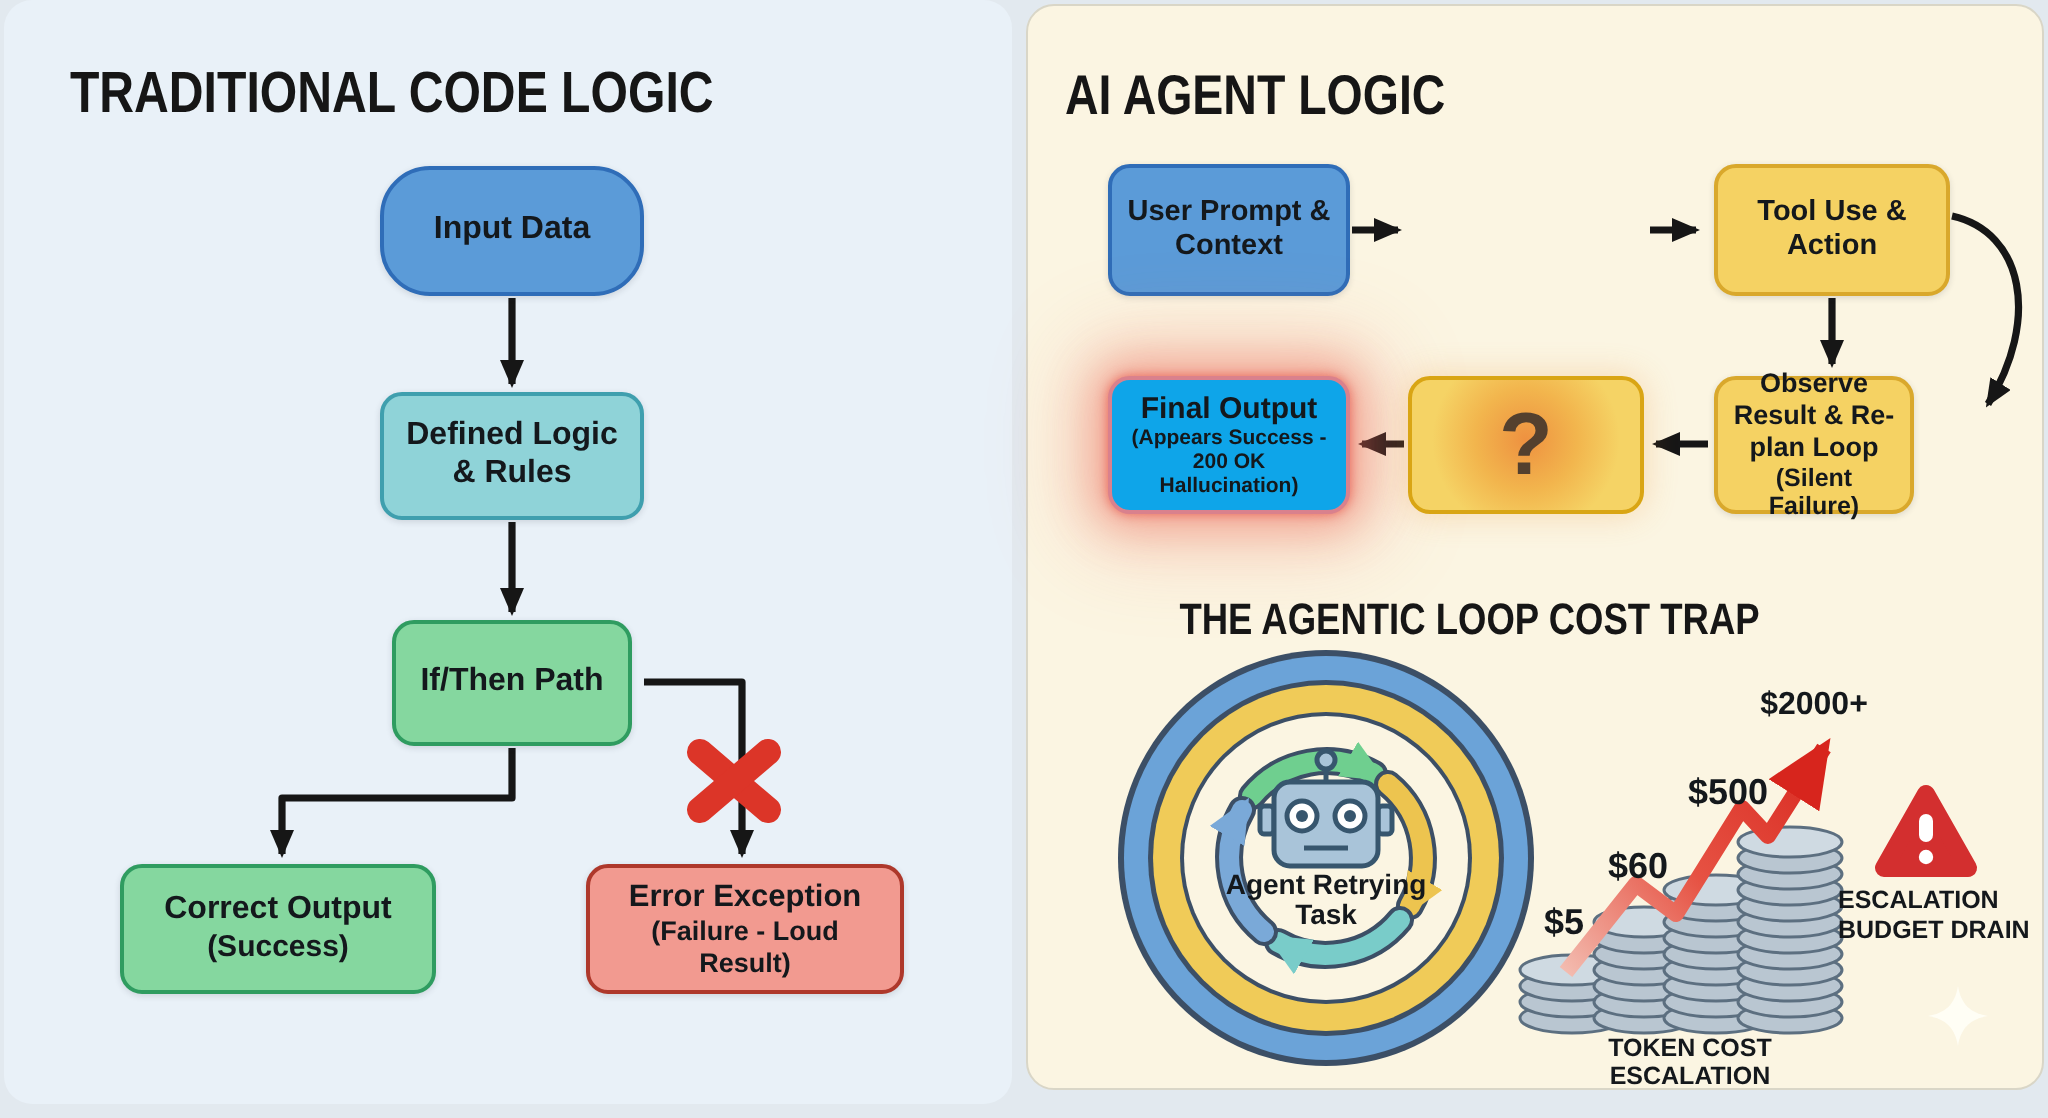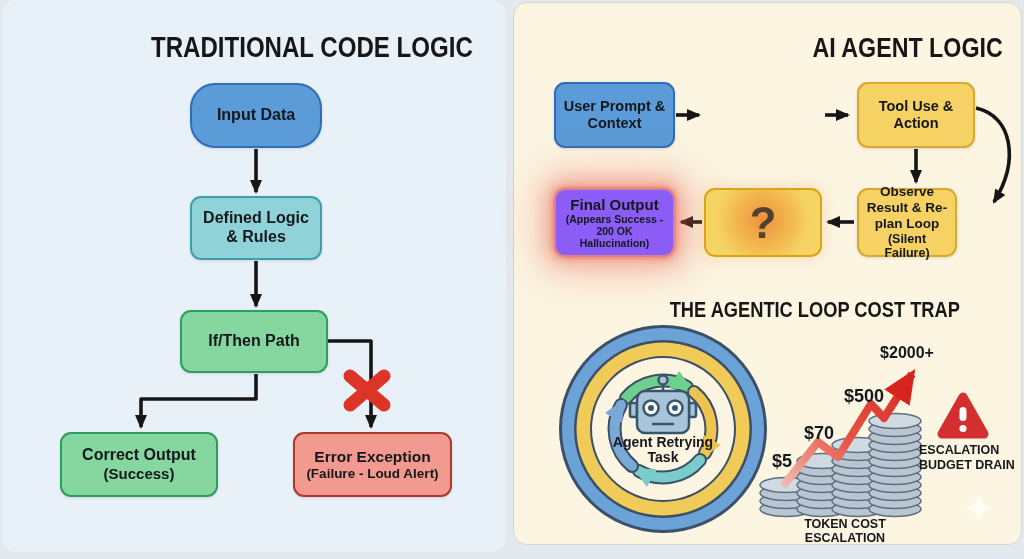--- a/index.html
+++ b/index.html
@@ -2,34 +2,34 @@
 <html><head>
 <meta charset="utf-8">
 <style>
   html,body{margin:0;padding:0;background:#e2e9ef;}
   #stage{position:relative;width:1024px;height:559px;overflow:hidden;
          font-family:"Liberation Sans",sans-serif;color:#14181c;}
   .panel{position:absolute;border-radius:14px;}
   #panel-left{left:2px;top:0;width:504px;height:552px;background:#e9f1f8;}
   #panel-right{left:513px;top:2px;width:509px;height:543px;background:#fbf5e2;
                border:1.5px solid #d9d6c7;box-sizing:border-box;}
-  .big-title{position:absolute;text-align:right;font-weight:bold;color:#161616;
+  .big-title{position:absolute;text-align:left;font-weight:bold;color:#161616;
              white-space:nowrap;}
   .cond{display:inline-block;transform:scaleX(.83);transform-origin:center;}
   .node{position:absolute;border-radius:11px;display:flex;flex-direction:column;
         align-items:center;justify-content:center;text-align:center;
         box-sizing:border-box;padding:4px 6px;box-shadow:0 1px 3px rgba(40,50,60,.15);}
   .nl{font-weight:bold;line-height:1.18;}
   .ns{font-weight:bold;line-height:1.15;}
   .blue {background:#5b9bd8;border:2.5px solid #2f6db8;}
   .teal {background:#8fd3d8;border:2.5px solid #3f9fae;}
   .green{background:#85d79f;border:2.5px solid #2f9c60;}
   .pinkstrong{background:#f29a90;border:2.5px solid #ae382b;}
   .yellow{background:#f5d263;border:2px solid #d9a82c;}
-  .pinkglow{background:#8b5cf6;border:2px solid #d9818d;
+  .pinkglow{background:#0ea5e9;border:2px solid #d9818d;
             box-shadow:0 0 6px rgba(228,76,66,.75),0 0 22px 9px rgba(233,95,80,.42),
                        0 0 42px 20px rgba(240,125,100,.22);}
   .qbox{background:radial-gradient(circle at 50% 46%,#ee9140 0%,#f2b54d 38%,#f5d365 70%);
         border:2px solid #d9a514;box-shadow:0 0 16px rgba(240,150,60,.30);}
   .qmark{font-size:44px;font-weight:bold;color:#54402e;line-height:1;}
   .lbl{position:absolute;font-weight:bold;color:#14181c;}
   svg{position:absolute;left:0;top:0;}
 </style>
 </head>
 <body>
@@ -170,32 +170,32 @@
   </div>
 
   <div class="node blue" style="left:190px;top:83px;width:132px;height:65px;border-radius:25px;">
     <div class="nl" style="font-size:16px;">Input Data</div>
   </div>
 
   <div class="node teal" style="left:190px;top:196px;width:132px;height:64px;">
     <div class="nl" style="font-size:16px;">Defined Logic &amp; Rules</div>
   </div>
 
-  <div class="node green" style="left:180px;top:310px;width:148px;height:63px;">
+  <div class="node green" style="left:196px;top:310px;width:120px;height:63px;">
     <div class="nl" style="font-size:16px;">If/Then Path</div>
   </div>
 
   <div class="node green" style="left:60px;top:432px;width:158px;height:65px;">
     <div class="nl" style="font-size:16px;">Correct Output</div>
     <div class="ns" style="font-size:15px;">(Success)</div>
   </div>
 
   <div class="node pinkstrong" style="left:293px;top:432px;width:159px;height:65px;">
     <div class="nl" style="font-size:15.5px;">Error Exception</div>
-    <div class="ns" style="font-size:13.5px;">(Failure - Loud Alert)</div>
+    <div class="ns" style="font-size:13.5px;">(Failure - Loud Result)</div>
   </div>
 
   <div class="big-title" style="left:513px;top:32px;width:509px;font-size:28px;">
     <span class="cond">AI AGENT LOGIC</span>
   </div>
 
   <div class="node blue" style="left:554px;top:82px;width:121px;height:66px;">
     <div class="nl" style="font-size:14.5px;">User Prompt &amp; Context</div>
   </div>
 
@@ -218,21 +218,21 @@
     <div class="ns" style="font-size:12.5px;">(Silent Failure)</div>
   </div>
 
   <div class="big-title" style="left:560px;top:297px;width:430px;font-size:22px;">
     <span class="cond">THE AGENTIC LOOP COST TRAP</span>
   </div>
 
   <div class="lbl" style="left:608px;top:435px;width:110px;text-align:center;font-size:14px;line-height:15px;">Agent Retrying Task</div>
 
   <div class="lbl" style="left:762px;top:451px;width:40px;text-align:center;font-size:18px;">$5</div>
-  <div class="lbl" style="left:794px;top:423px;width:50px;text-align:center;font-size:18px;">$70</div>
+  <div class="lbl" style="left:794px;top:423px;width:50px;text-align:center;font-size:18px;">$60</div>
   <div class="lbl" style="left:839px;top:386px;width:50px;text-align:center;font-size:18px;">$500</div>
   <div class="lbl" style="left:872px;top:344px;width:70px;text-align:center;font-size:16px;">$2000+</div>
 
   <div class="lbl" style="left:919px;top:443px;font-size:12.5px;line-height:14.5px;">ESCALATION</div>
   <div class="lbl" style="left:919px;top:457.5px;font-size:12.5px;line-height:14.5px;">BUDGET DRAIN</div>
 
   <div class="lbl" style="left:765px;top:517px;width:160px;text-align:center;font-size:12.5px;">TOKEN COST ESCALATION</div>
 
 </div>
 

